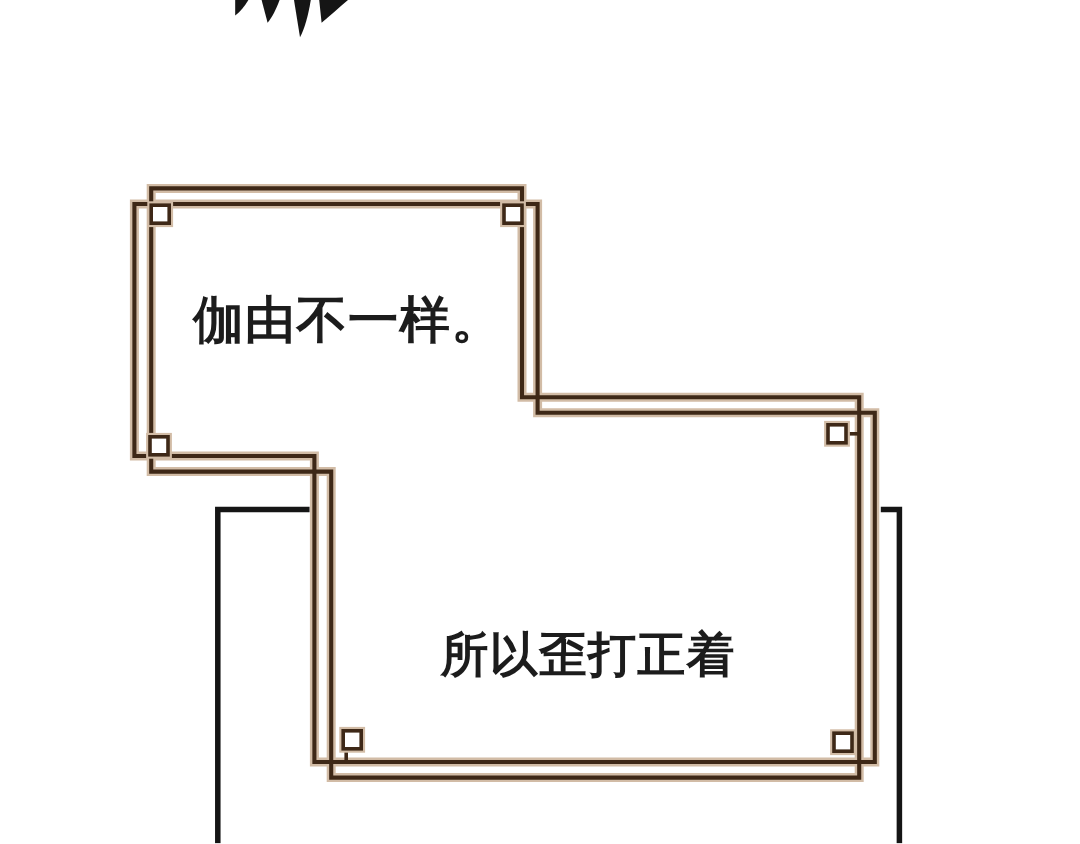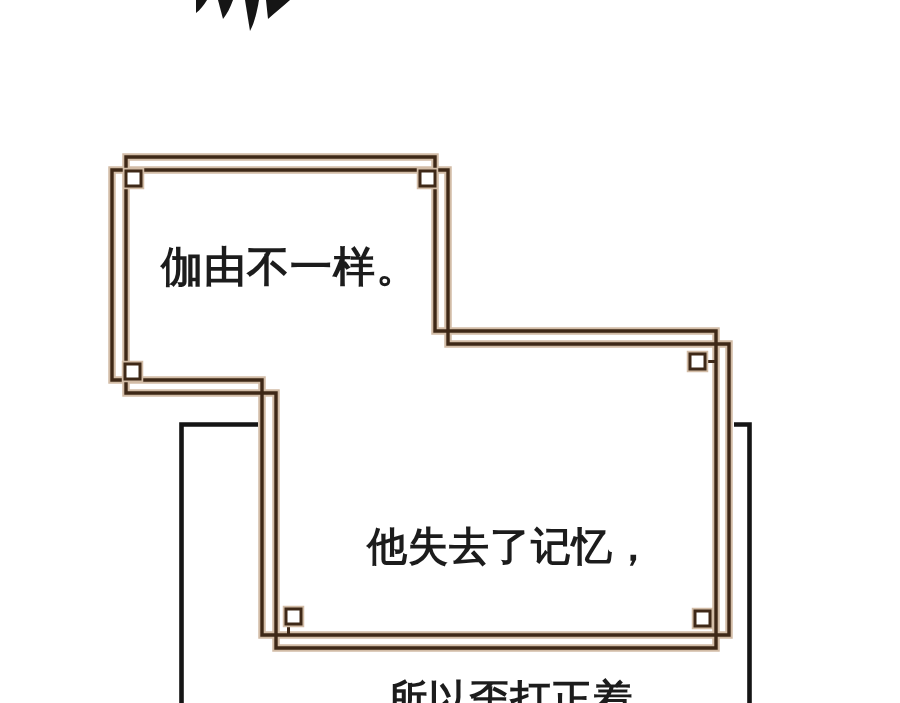--- a/index.html
+++ b/index.html
@@ -1,17 +1,17 @@
 <!DOCTYPE html>
 <html><head>
 <meta charset="utf-8">
 <style>
   html,body{margin:0;padding:0;background:#ffffff;}
   #page{position:relative;width:900px;height:703px;background:#ffffff;overflow:hidden;
-        font-family:"Liberation Sans","DejaVu Sans",sans-serif;text-align:center;}
+        font-family:"Liberation Sans","DejaVu Sans",sans-serif;}
   #art{position:absolute;left:0;top:0;}
   .halo{fill:none;stroke-width:7.5;}
   .darkline{fill:none;stroke-width:3.4;}
   .sq-halo{fill:none;stroke-width:6.5;}
   .sq{fill:#ffffff;stroke-width:3;}
   .stub{fill:none;stroke-width:3;}
   .panel{fill:none;stroke-width:4.6;}
   .bubble-fill{stroke:none;}
   .dialogue{position:absolute;color:#1c1c1c;font-weight:600;white-space:pre;}
   #dialogue-1{left:161px;top:243px;font-size:42px;line-height:48px;letter-spacing:1px;}
@@ -62,18 +62,17 @@
       <rect class="sq" x="690" y="354" width="15" height="15"></rect>
       <rect class="sq" x="695" y="611" width="15" height="15"></rect>
       <rect class="sq" x="286" y="609" width="15" height="15"></rect>
       <rect class="sq" x="125" y="364" width="15" height="15"></rect>
     </g>
   </svg>
 
   <div class="dialogue" id="dialogue-1">伽由不一样。</div>
 
   <div class="dialogue" id="dialogue-2">
-    <div>他失去了记忆，</div>
     <div>所以歪打正着</div>
     
   </div>
 
 </div>
 
 </body></html>

